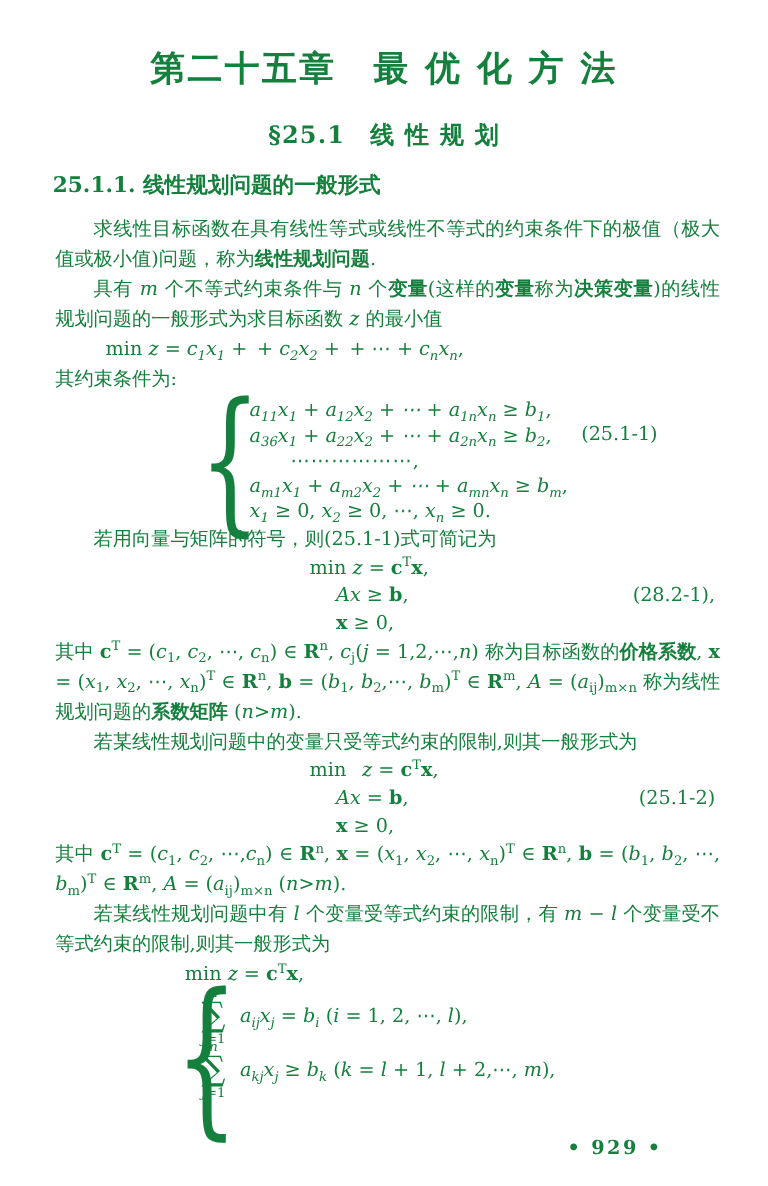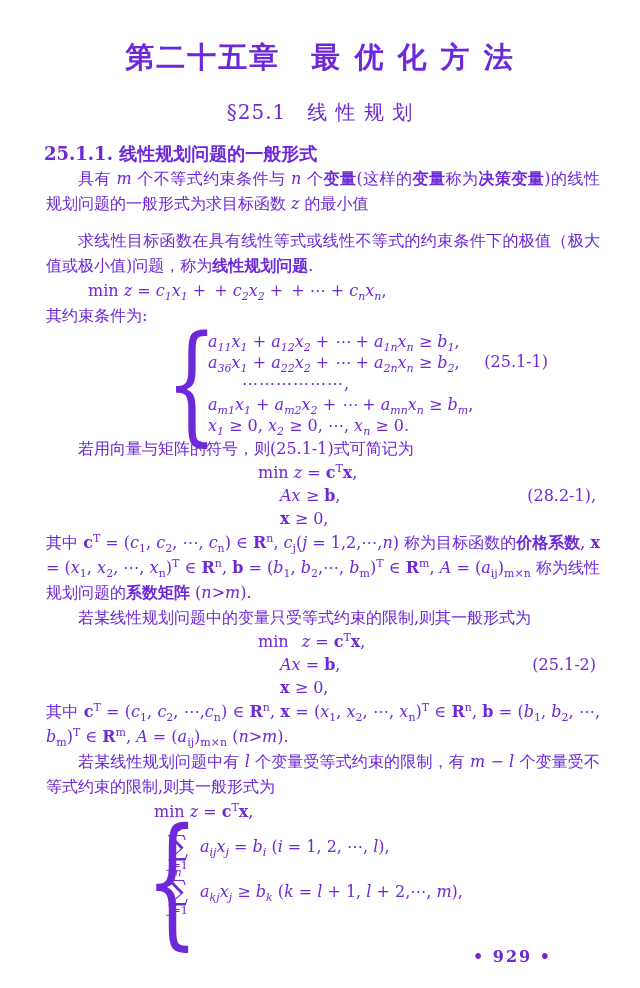--- a/index.html
+++ b/index.html
@@ -1,22 +1,22 @@
 <!DOCTYPE html>
 <html><head>
 <meta charset="utf-8">
 <style>
   html,body{margin:0;padding:0;background:#ffffff;}
   .page{
     width:640px;height:988px;position:relative;overflow:hidden;
-    background:#ffffff;color:#6d28d9;
+    background:#ffffff;color:#15803d;
     font-family:"DejaVu Serif","Liberation Serif",serif;
   }
   .chapter{margin:38px 0 0;text-align:center;font-size:29px;font-weight:700;letter-spacing:2px;}
-  .section{margin:21px 0 0;text-align:center;font-size:20px;font-weight:400;letter-spacing:1px;}
+  .section{margin:21px 0 0;text-align:center;font-size:20px;font-weight:700;letter-spacing:1px;}
   .subsection{margin:16px 40px 0 44px;font-size:18px;font-weight:700;}
   p.body{margin:0 40px 0 46px;font-size:16px;line-height:25px;text-align:justify;}
   p.indent{text-indent:2em;}
   p.first{margin-top:12px;}
   .obj-line{margin:0 0 0 88px;font-size:16px;line-height:25px;}
   
   .sys{position:relative;margin:2px 0 0 166px;display:flex;align-items:center;}
   .brace{
     height:106px;display:flex;align-items:center;width:24px;overflow:visible;
     font-size:130px;font-weight:400;line-height:1;
@@ -54,23 +54,23 @@
 <body>
 
 <div class="page">
 
   <h1 class="chapter">第二十五章　最 优 化 方 法</h1>
 
   <h2 class="section">§25.1　线 性 规 划</h2>
 
   <h3 class="subsection">25.1.1. 线性规划问题的一般形式</h3>
 
+  <p class="body indent first">求线性目标函数在具有线性等式或线性不等式的约束条件下的极值（极大值或极小值)问题，称为<b>线性规划问题</b>.</p>
+
   <p class="body indent">具有 <i>m</i> 个不等式约束条件与 <i>n</i> 个<b>变量</b>(这样的<b>变量</b>称为<b>决策变量</b>)的线性规划问题的一般形式为求目标函数 <i>z</i> 的最小值</p>
-
-  <p class="body indent first">求线性目标函数在具有线性等式或线性不等式的约束条件下的极值（极大值或极小值)问题，称为<b>线性规划问题</b>.</p>
 
   <div class="obj-line">min <i>z</i> = <i>c<sub>1</sub>x<sub>1</sub></i> + + <i>c<sub>2</sub>x<sub>2</sub></i> + + ⋯ + <i>c<sub>n</sub>x<sub>n</sub></i>,</div>
 
   <p class="body">其约束条件为:</p>
 
   <div class="sys">
     <span class="brace">{</span>
     <div class="lines">
       <div><i>a<sub>11</sub>x<sub>1</sub> + a<sub>12</sub>x<sub>2</sub> + ⋯ + a<sub>1n</sub>x<sub>n</sub></i> ≥ <i>b<sub>1</sub></i>,</div>
       <div><i>a<sub>36</sub>x<sub>1</sub> + a<sub>22</sub>x<sub>2</sub> + ⋯ + a<sub>2n</sub>x<sub>n</sub></i> ≥ <i>b<sub>2</sub></i>,</div>

